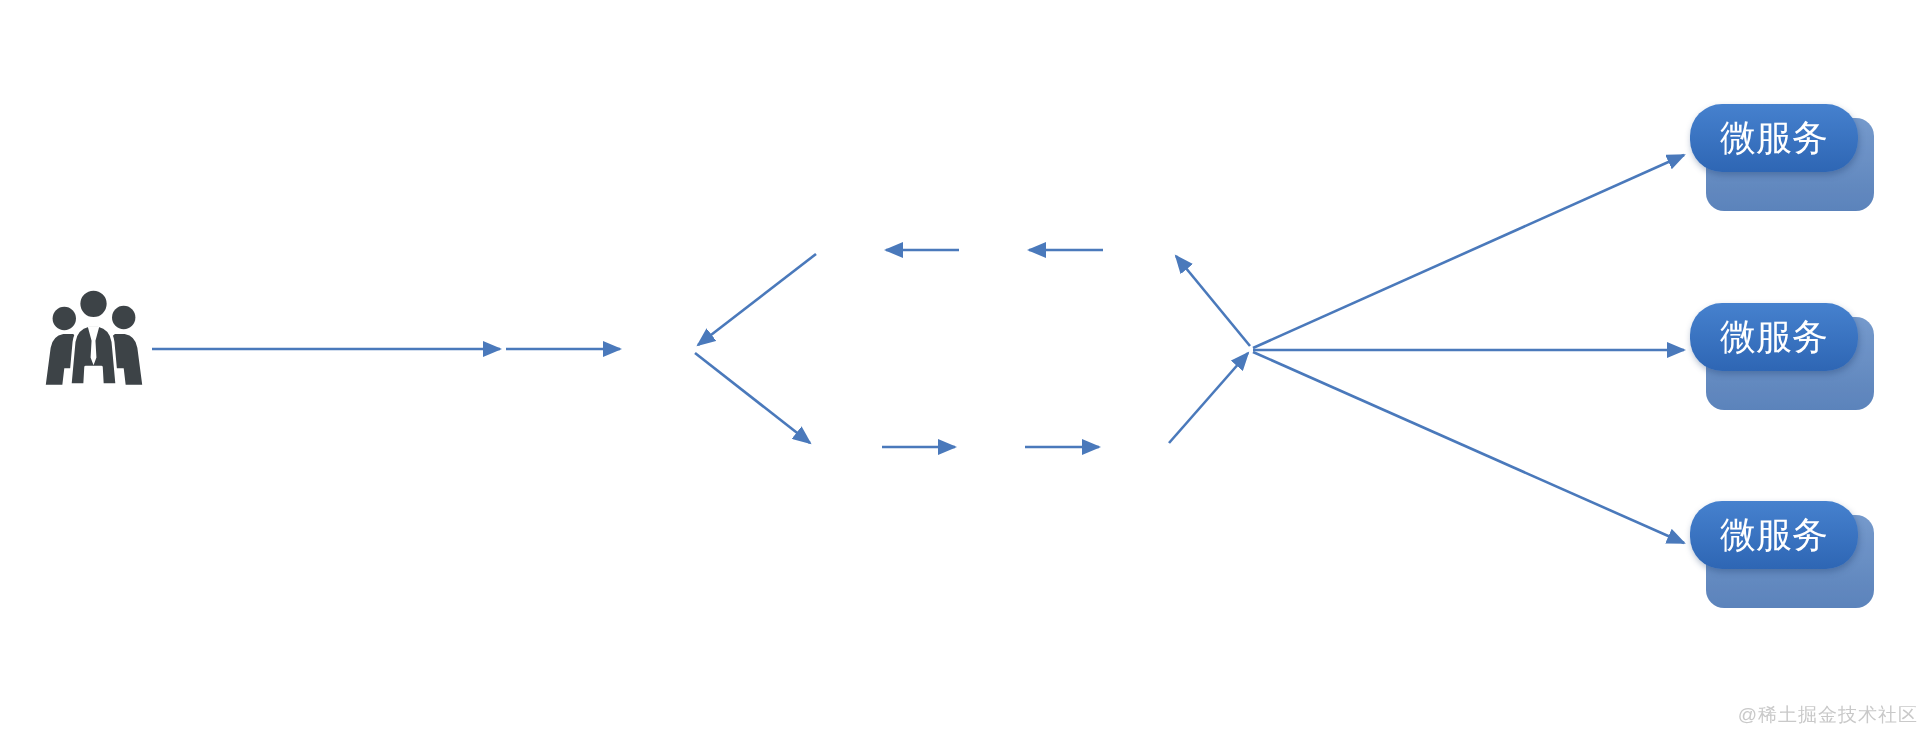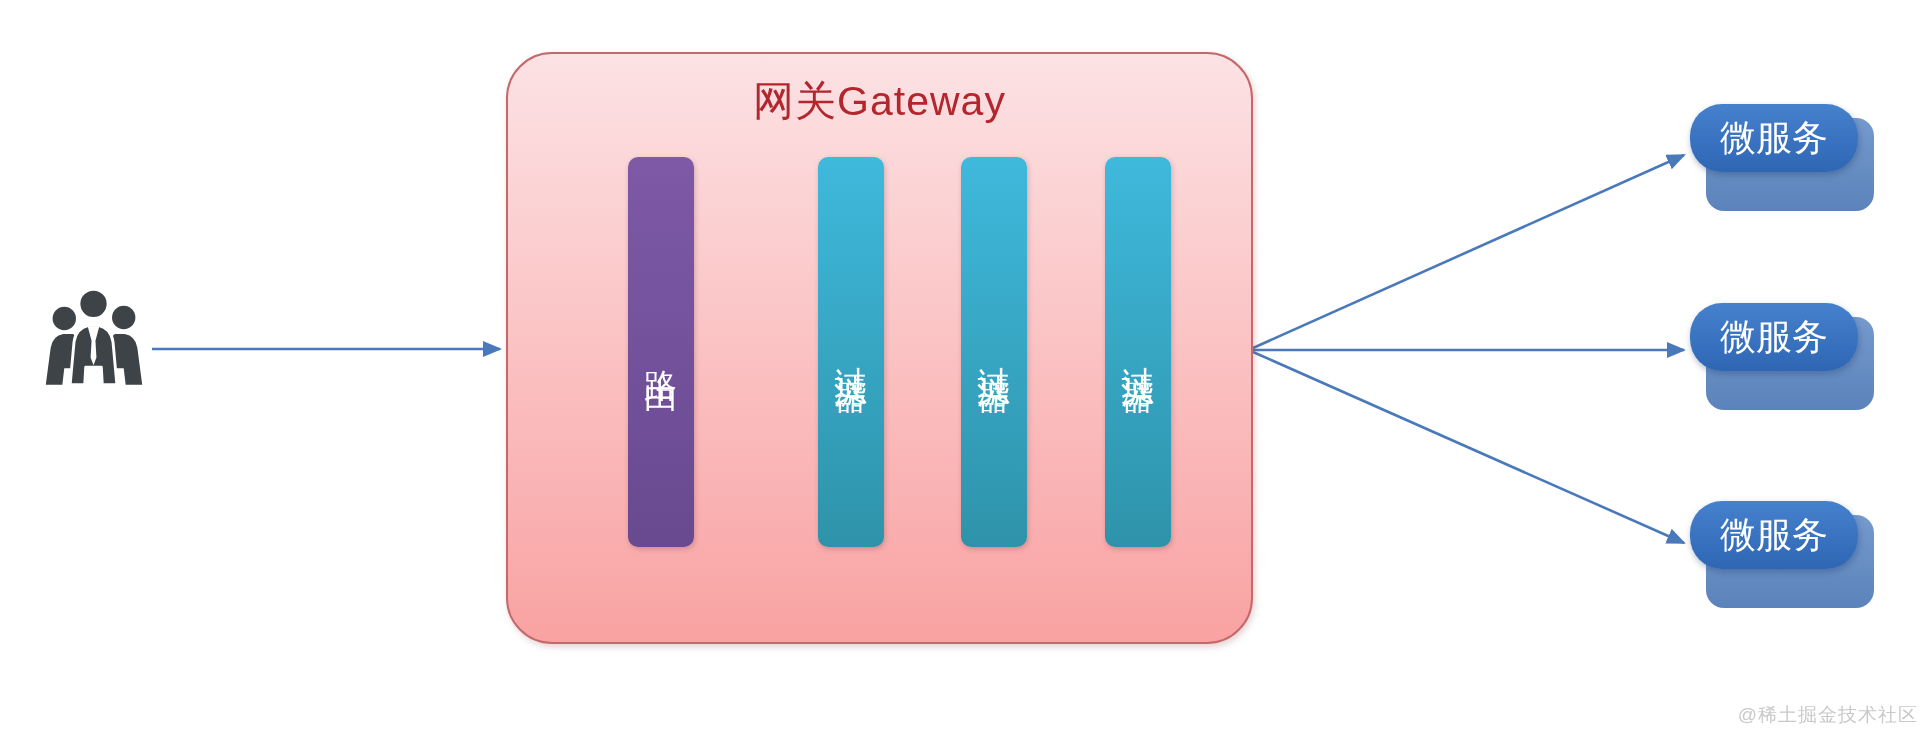--- a/index.html
+++ b/index.html
@@ -168,37 +168,20 @@
       <path class="person-fill" d="M67,58 L79,48 L89,48 Q100,50 102,62 L107,100 L90,100 L88,83 L77,83 L76,100 L67,100 Z"></path>
       <circle class="person-fill" cx="88" cy="31" r="12"></circle>
 
       <circle class="person-fill" cx="57" cy="17" r="15" stroke="#ffffff" stroke-width="3"></circle>
       <path class="person-fill" d="M33,100 L37,56 Q39,42 52,39 L62,39 Q75,42 77,56 L81,100 L66,100 L65,82 L49,82 L48,100 Z" stroke="#ffffff" stroke-width="3" stroke-linejoin="round"></path>
 
       <path d="M51,40 L63,40 L59,55 L60,72 L57,80 L54,72 L55,55 Z" fill="#ffffff"></path>
     </svg>
   </div>
 
-  <div class="gateway">
-    <div class="gateway-title">网关Gateway</div>
-
-    <div class="bar bar-route">
-      <span class="bar-label">路由</span>
-    </div>
-
-    <div class="bar bar-filter bar-filter-1">
-      <span class="bar-label">过滤器</span>
-    </div>
-    <div class="bar bar-filter bar-filter-2">
-      <span class="bar-label">过滤器</span>
-    </div>
-    <div class="bar bar-filter bar-filter-3">
-      <span class="bar-label">过滤器</span>
-    </div>
-  </div>
 
   <div class="ms ms-1">
     <div class="ms-back"></div>
     <div class="ms-front">
       <span>微服务</span>
     </div>
   </div>
   <div class="ms ms-2">
     <div class="ms-back"></div>
     <div class="ms-front">

